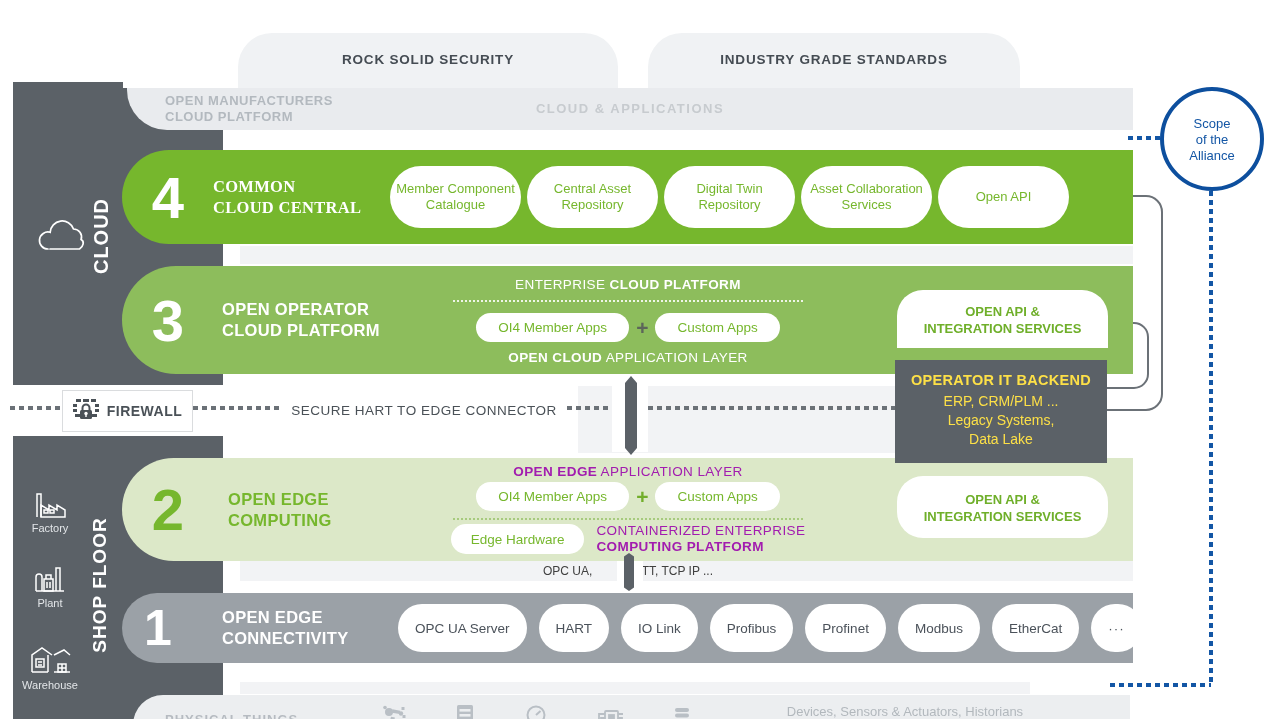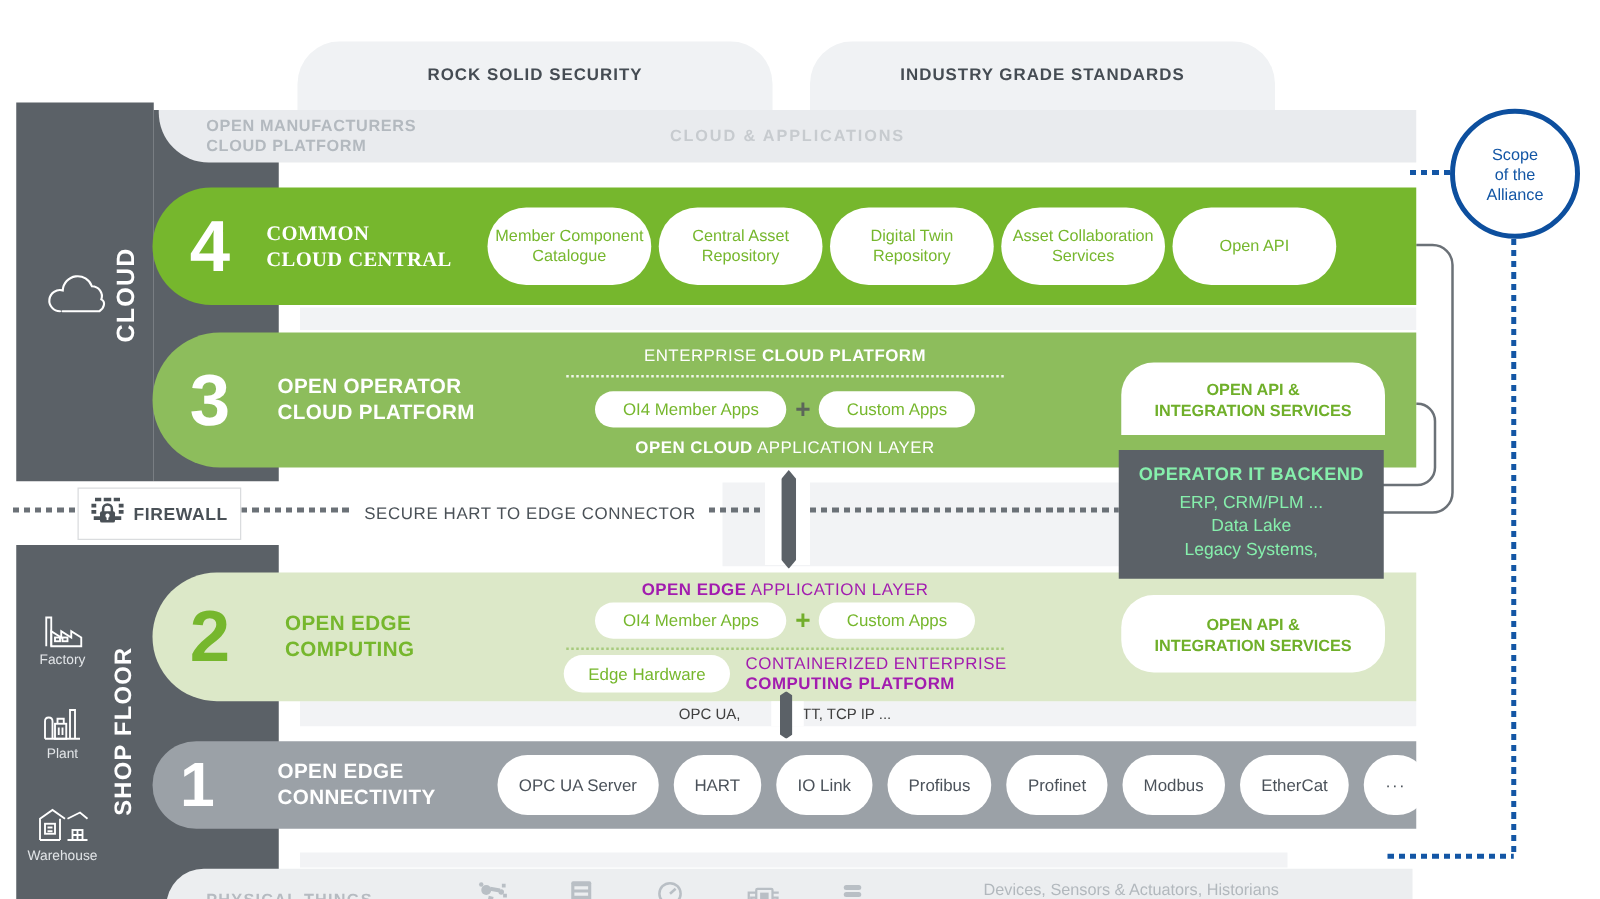--- a/index.html
+++ b/index.html
@@ -43,21 +43,21 @@
   .wtext{font-size:13.5px;letter-spacing:.4px;color:#fff;}
   .gtext{font-size:13.5px;letter-spacing:.4px;color:#a21caf;}
   .pillrow{display:flex;justify-content:center;align-items:center;}
   .pillrow .pill{height:29px;border-radius:15px;padding:0 22px;font-size:13.5px;}
   .plus{font-size:21px;font-weight:bold;margin:0 7px;line-height:29px;}
   .dotline{border-top:2px dotted rgba(255,255,255,.85);z-index:5;}
   .apibox{left:897px;width:211px;background:#fff;z-index:5;text-align:center;
           color:#6faf2a;font-weight:bold;font-size:13px;line-height:17px;box-sizing:border-box;}
 
   .backend{left:895px;top:327px;width:212px;height:103px;background:#5b6167;z-index:6;
-           text-align:center;color:#86efac;box-sizing:border-box;padding-top:12px;}
+           text-align:center;color:#fde047;box-sizing:border-box;padding-top:12px;}
   .backend .bt{font-size:14.5px;font-weight:bold;letter-spacing:.3px;}
   .backend .bl{font-size:14px;line-height:19px;margin-top:4px;}
 
   
   .dots{height:4px;background:repeating-linear-gradient(90deg,#6b7177 0 5px,transparent 5px 9px);z-index:5;}
   .fwbox{left:62px;top:357px;width:131px;height:42px;background:#fff;border:1px solid #dadcde;
          z-index:6;display:flex;align-items:center;justify-content:center;gap:8px;box-sizing:border-box;}
   .fwlabel{font-size:14px;font-weight:bold;letter-spacing:.5px;color:#4a5157;}
   .connbox{left:281px;top:359px;width:286px;height:38px;background:#fff;z-index:6;
            text-align:center;line-height:38px;font-size:13.5px;letter-spacing:.5px;color:#4a5157;}
@@ -200,22 +200,22 @@
   </div>
   <div class="abs apibox" style="top:257px;height:58px;border-radius:26px 26px 0 0;padding-top:13px;">
     <div>OPEN API &amp;</div>
     <div>INTEGRATION SERVICES</div>
   </div>
 
   <div class="abs backend">
     <div class="bt">OPERATOR IT BACKEND</div>
     <div class="bl">
       <div>ERP, CRM/PLM ...</div>
+      <div>Legacy Systems,</div>
       <div>Data Lake</div>
-      <div>Legacy Systems,</div>
     </div>
   </div>
 
   <div class="abs dots" style="left:10px;top:373px;width:50px;"></div>
   <div class="abs fwbox">
     <span>
       <svg width="26" height="21" viewBox="0 0 26 21">
         <g fill="#4a5157">
           <rect x="3" y="0" width="5" height="3"></rect>
             <rect x="10" y="0" width="6" height="3"></rect>

